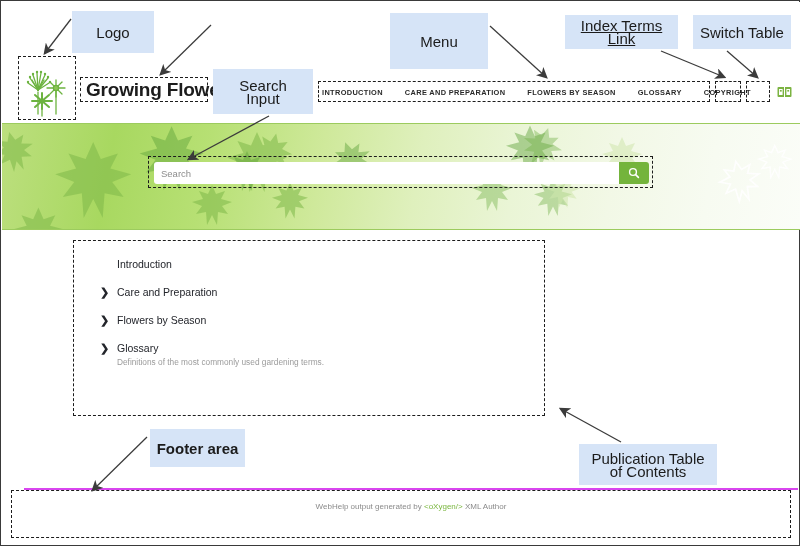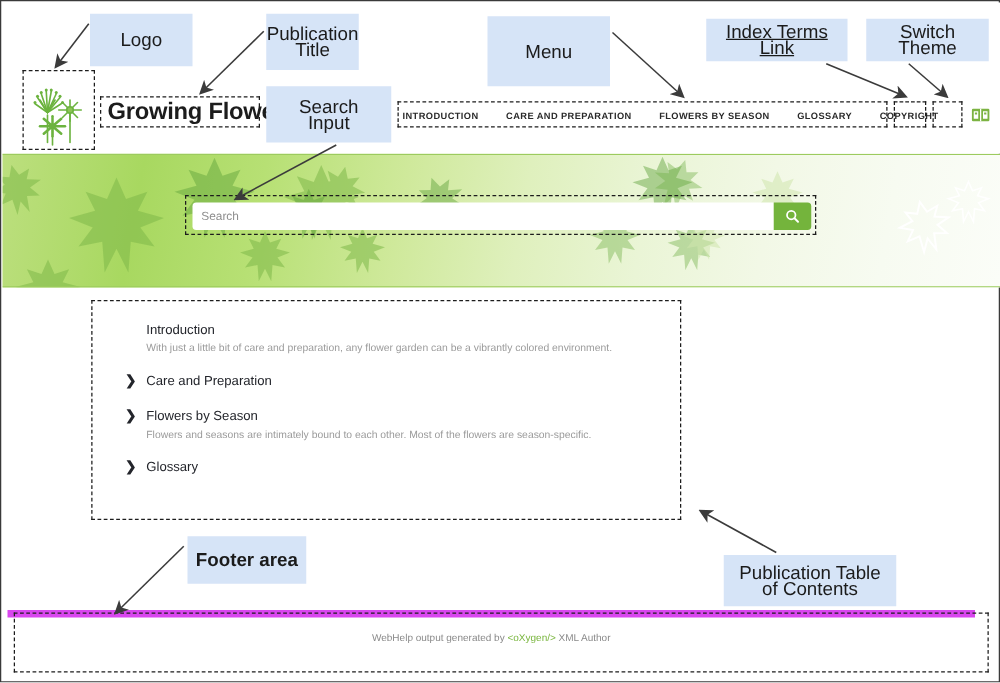--- a/index.html
+++ b/index.html
@@ -153,24 +153,24 @@
   }
   .toc-desc {
     font-size: 8.3px;
     color: #9b9b9b;
     line-height: 11px;
   }
 
   
   .footer {
     position: absolute;
-    left: 4px; bottom: 14px;
+    left: 22px; bottom: 14px;
     width: 774px;
     height: 44px;
-    border-top: 6px solid #d946ef;
+    border-top: 2px solid #d946ef;
     box-sizing: border-box;
     text-align: center;
     background: #fff;
   }
   .footer-text {
     margin-top: 12px;
     font-size: 8px;
     color: #8a8a8a;
   }
   .footer-brand { color: #7ab63f; }
@@ -335,34 +335,33 @@
           <circle cx="5" cy="5" r="3.4" fill="none" stroke="#fff" stroke-width="1.4"></circle>
           <line x1="7.6" y1="7.6" x2="10.4" y2="10.4" stroke="#fff" stroke-width="1.6" stroke-linecap="round"></line>
         </svg>
       </button>
     </div>
 
     <div class="toc">
       <div class="toc-entry">
         <span class="toc-chevron"></span>
         <div class="toc-title">Introduction</div>
-        <div class="toc-desc">With just a little bit of care and preparation, any flower garden can be a vibrantly colored environment.</div>
       </div>
       <div class="toc-entry">
         <span class="toc-chevron">❯</span>
         <div class="toc-title">Care and Preparation</div>
       </div>
       <div class="toc-entry">
         <span class="toc-chevron">❯</span>
         <div class="toc-title">Flowers by Season</div>
-        <div class="toc-desc">Flowers and seasons are intimately bound to each other. Most of the flowers are season-specific.</div>
       </div>
       <div class="toc-entry">
         <span class="toc-chevron">❯</span>
         <div class="toc-title">Glossary</div>
+        <div class="toc-desc">Definitions of the most commonly used gardening terms.</div>
       </div>
     </div>
 
     <div class="footer">
       <div class="footer-text">
         <span>WebHelp output generated by </span><span class="footer-brand">&lt;oXygen/&gt;</span><span> XML Author</span>
       </div>
     </div>
   </div>
 
@@ -370,28 +369,26 @@
   <div class="dashbox" style="left:79px;  top:76px;  width:128px; height:25px;"></div>
   <div class="dashbox" style="left:317px; top:80px;  width:392px; height:21px;"></div>
   <div class="dashbox" style="left:714px; top:80px;  width:26px;  height:21px;"></div>
   <div class="dashbox" style="left:745px; top:80px;  width:24px;  height:21px;"></div>
   <div class="dashbox" style="left:147px; top:155px; width:505px; height:32px;"></div>
   <div class="dashbox" style="left:72px;  top:239px; width:472px; height:176px;"></div>
   <div class="dashbox" style="left:10px;  top:489px; width:780px; height:48px;"></div>
 
   <div class="callout" style="left:71px; top:10px; width:82px; height:42px;">Logo</div>
 
-  <div class="callout" style="left:212px; top:10px; width:74px; height:45px; white-space:pre-line;">Publication
-Title</div>
 
   <div class="callout" style="left:389px; top:12px; width:98px; height:56px;">Menu</div>
 
   <div class="callout" style="left:564px; top:14px; width:113px; height:34px;text-decoration:underline;">Index Terms Link</div>
 
-  <div class="callout" style="left:692px; top:14px; width:98px; height:34px;">Switch Theme</div>
+  <div class="callout" style="left:692px; top:14px; width:98px; height:34px;">Switch Table</div>
 
   <div class="callout" style="left:212px; top:68px; width:100px; height:45px; white-space:pre-line;">Search
 Input</div>
 
   <div class="callout" style="left:149px; top:428px; width:95px; height:38px;font-weight:bold;">Footer area</div>
 
   <div class="callout" style="left:578px; top:443px; width:138px; height:41px; white-space:pre-line;">Publication Table
 of Contents</div>
 
   <svg class="arrows">

